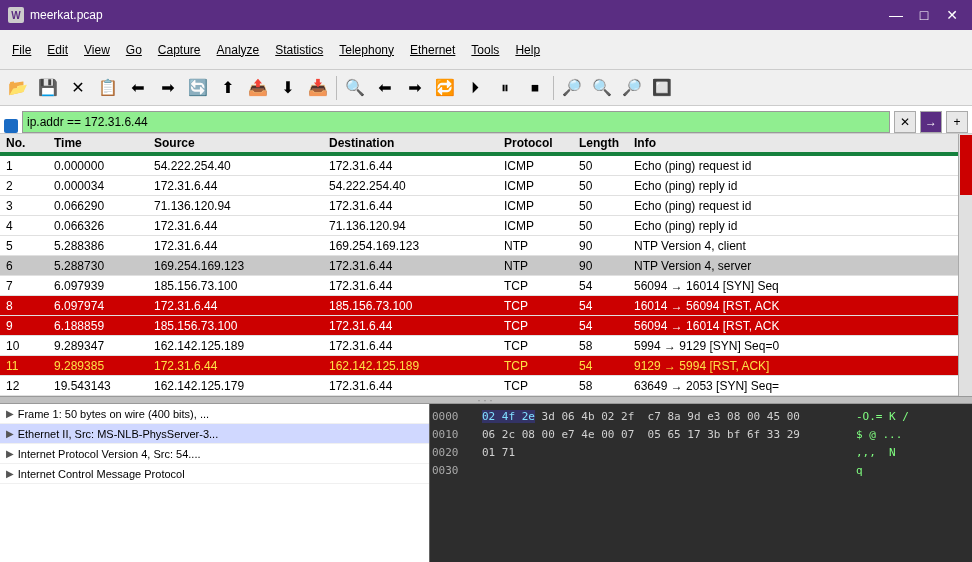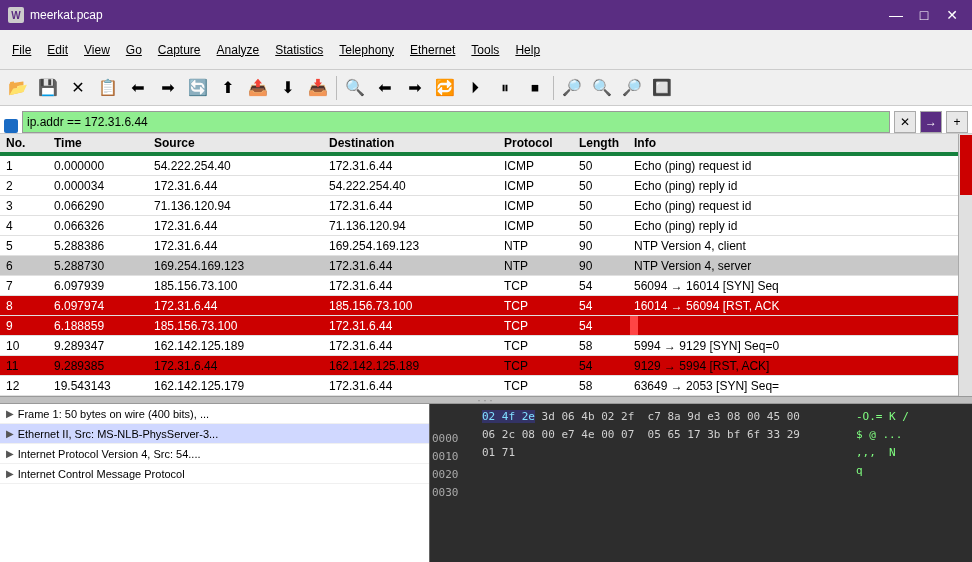--- a/index.html
+++ b/index.html
@@ -411,32 +411,33 @@
         <div class="col-info">16014 → 56094 [RST, ACK</div>
         <div style="width: 8px; background: rgb(255, 68, 68); height: 100%; flex-shrink: 0;"></div>
       </div>
       <div class="pkt-row" style="background: rgb(204, 0, 0); color: rgb(255, 255, 255);">
         <div class="col-no">9</div>
         <div class="col-time">6.188859</div>
         <div class="col-src">185.156.73.100</div>
         <div class="col-dst">172.31.6.44</div>
         <div class="col-proto">TCP</div>
         <div class="col-len">54</div>
+        <div class="col-info">56094 → 16014 [RST, ACK</div>
         <div style="width: 8px; background: rgb(255, 68, 68); height: 100%; flex-shrink: 0;"></div>
       </div>
       <div class="pkt-row" style="background: rgb(255, 255, 255); color: rgb(0, 0, 0);">
         <div class="col-no">10</div>
         <div class="col-time">9.289347</div>
         <div class="col-src">162.142.125.189</div>
         <div class="col-dst">172.31.6.44</div>
         <div class="col-proto">TCP</div>
         <div class="col-len">58</div>
         <div class="col-info">5994 → 9129 [SYN] Seq=0</div>
       </div>
-      <div class="pkt-row" style="background: rgb(204, 0, 0); color: #000000;">
+      <div class="pkt-row" style="background: rgb(204, 0, 0); color: #fde047;">
         <div class="col-no">11</div>
         <div class="col-time">9.289385</div>
         <div class="col-src">172.31.6.44</div>
         <div class="col-dst">162.142.125.189</div>
         <div class="col-proto">TCP</div>
         <div class="col-len">54</div>
         <div class="col-info">9129 → 5994 [RST, ACK]</div>
         <div style="width: 8px; background: rgb(255, 68, 68); height: 100%; flex-shrink: 0;"></div>
       </div>
       <div class="pkt-row" style="background: rgb(255, 255, 255); color: rgb(0, 0, 0);">
@@ -472,21 +473,21 @@
         <span>Internet Protocol Version 4, Src: 54....</span>
       </div>
       <div class="detail-row">
         <span class="detail-arrow">▶</span>
         <span>Internet Control Message Protocol</span>
       </div>
     </div>
 
   <div id="hex-area">
     <div id="hex-offset">
-        <div style="line-height: 18px; margin-top: 22px;">0000</div>
+        <div style="line-height: 18px;">0000</div>
         <div style="line-height: 18px;">0010</div>
         <div style="line-height: 18px;">0020</div>
         <div style="line-height: 18px;">0030</div>
       </div>
     <div id="hex-bytes"><div style="line-height: 18px;"><span class="hl">02 4f 2e</span> 3d 06 4b 02 2f  c7 8a 9d e3 08 00 45 00</div><div style="line-height: 18px;">06 2c 08 00 e7 4e 00 07  05 65 17 3b bf 6f 33 29</div><div style="line-height: 18px;">01 71</div></div>
     <div id="hex-ascii"><div style="line-height: 18px;">-O.= K /</div><div style="line-height: 18px;">$ @ ...</div><div style="line-height: 18px;">,,,  N</div><div style="line-height: 18px;">q</div></div>
   </div>
 </div>
 
 <div id="status-bar">

